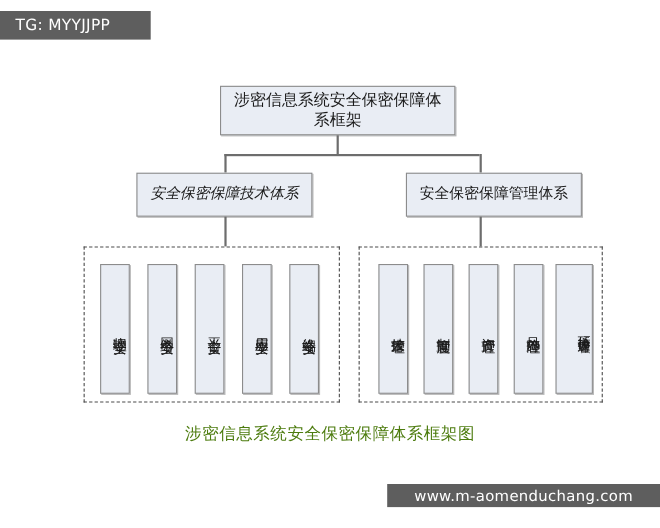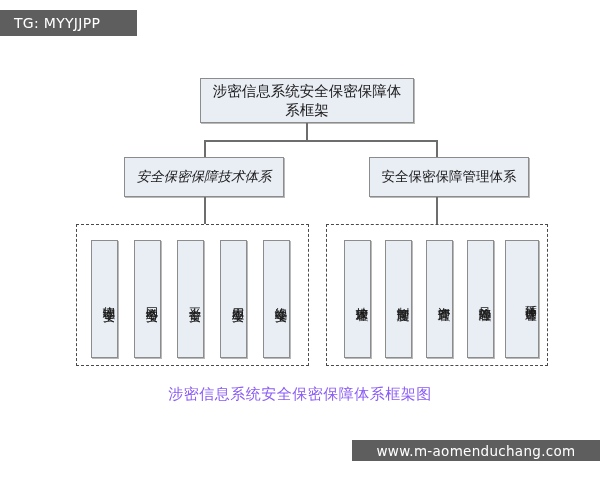--- a/index.html
+++ b/index.html
@@ -129,21 +129,21 @@
   .line-v { width: 1.6px; }
   .line-h { height: 1.6px; }
 
   #caption {
     position: absolute;
     left: 0;
     top: 385px;
     width: 600px;
     text-align: center;
     font-size: 15px;
-    color: #8b5cf6;
+    color: #4d7c0f;
     letter-spacing: 0.5px;
   }
 </style>
 </head>
 <body>
 
 <div class="watermark" id="wm-top">TG: MYYJJPP</div>
 
 <div id="diagram">
 

